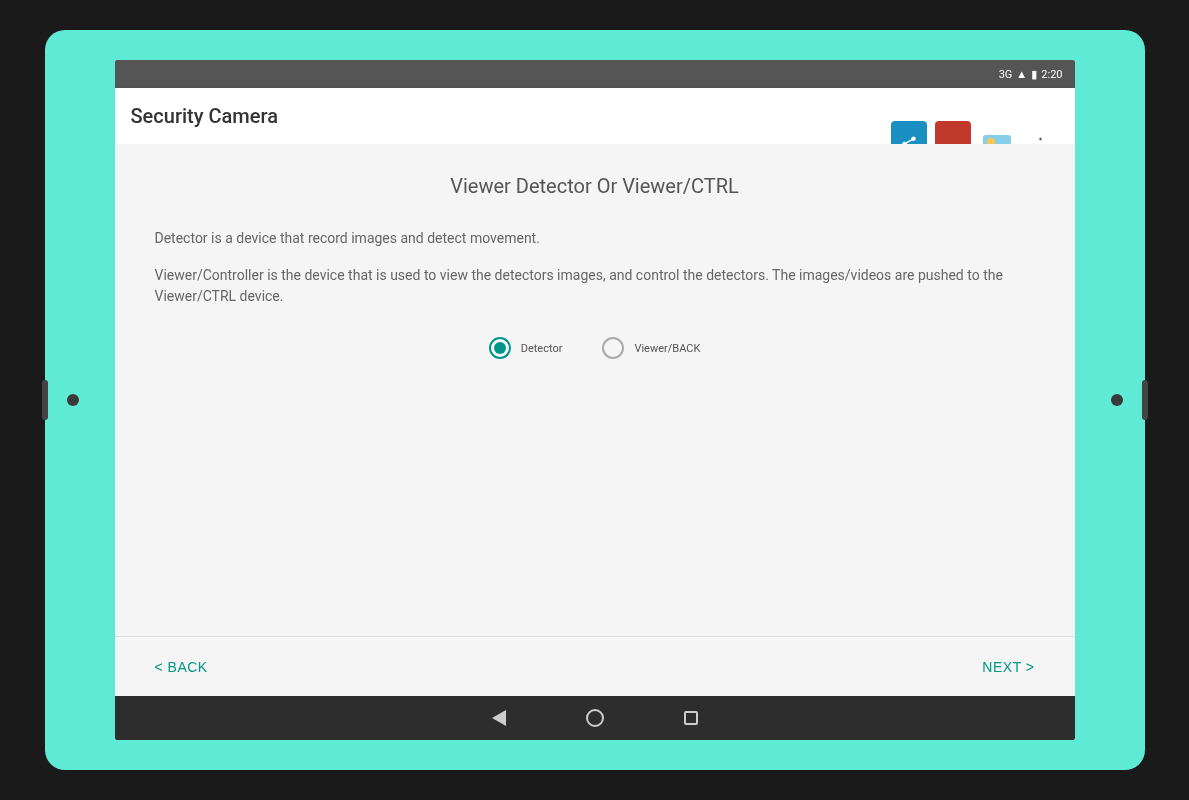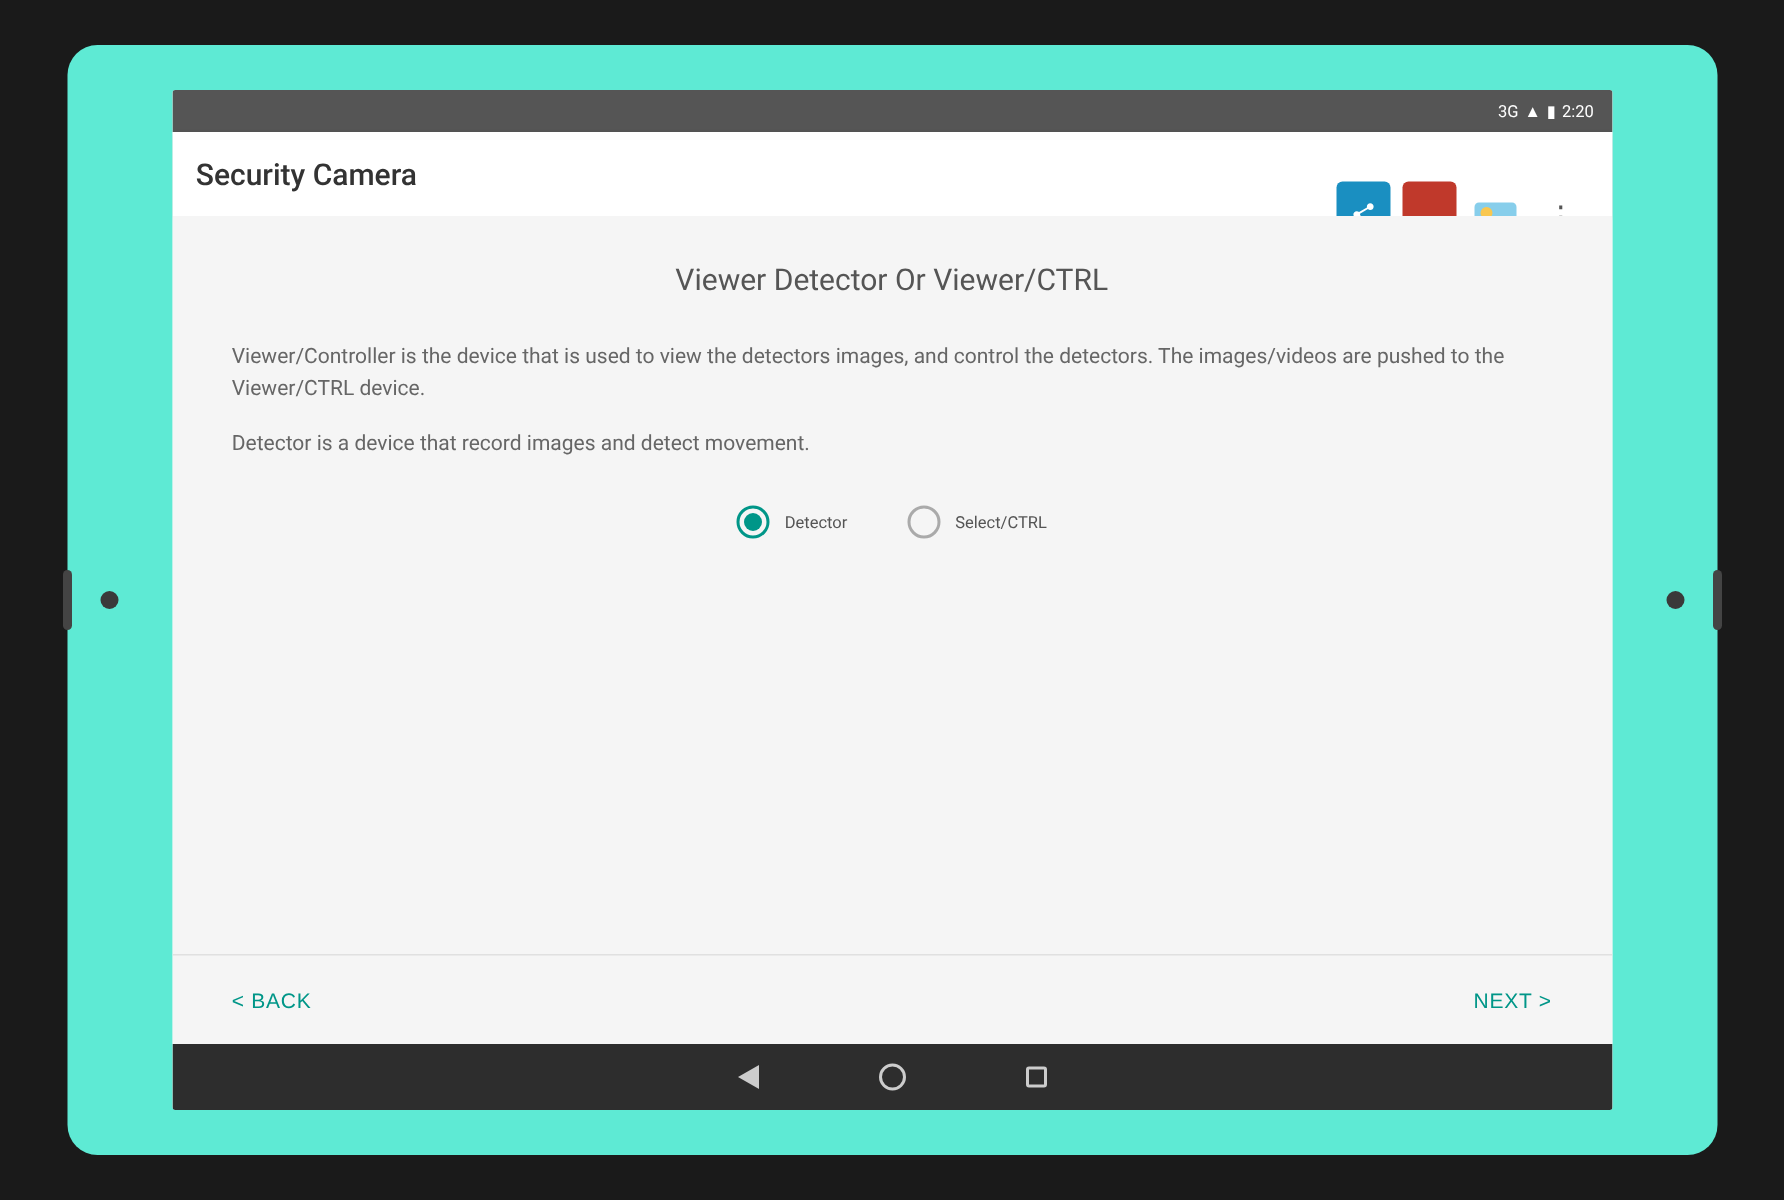--- a/index.html
+++ b/index.html
@@ -336,32 +336,32 @@
         <button class="action-btn menu-btn">
           <span>⋮</span>
         </button>
       </div>
     </div>
 
     <div class="content">
       <h2 class="page-title">Viewer Detector Or Viewer/CTRL</h2>
 
       <div class="description-section">
+        <p class="description-text">Detector is a device that record images and detect movement.</p>
         <p class="description-text">Viewer/Controller is the device that is used to view the detectors images, and control the detectors. The images/videos are pushed to the Viewer/CTRL device.</p>
-        <p class="description-text">Detector is a device that record images and detect movement.</p>
       </div>
 
       <div class="radio-group">
         <div class="radio-option">
           <div class="radio-circle selected"></div>
           <span class="radio-label">Detector</span>
         </div>
         <div class="radio-option">
           <div class="radio-circle unselected"></div>
-          <span class="radio-label">Select/CTRL</span>
+          <span class="radio-label">Viewer/BACK</span>
         </div>
       </div>
     </div>
 
     <div class="bottom-nav">
       <button class="nav-btn">&lt; BACK</button>
       <button class="nav-btn">NEXT &gt;</button>
     </div>
 
     <div class="android-nav">

